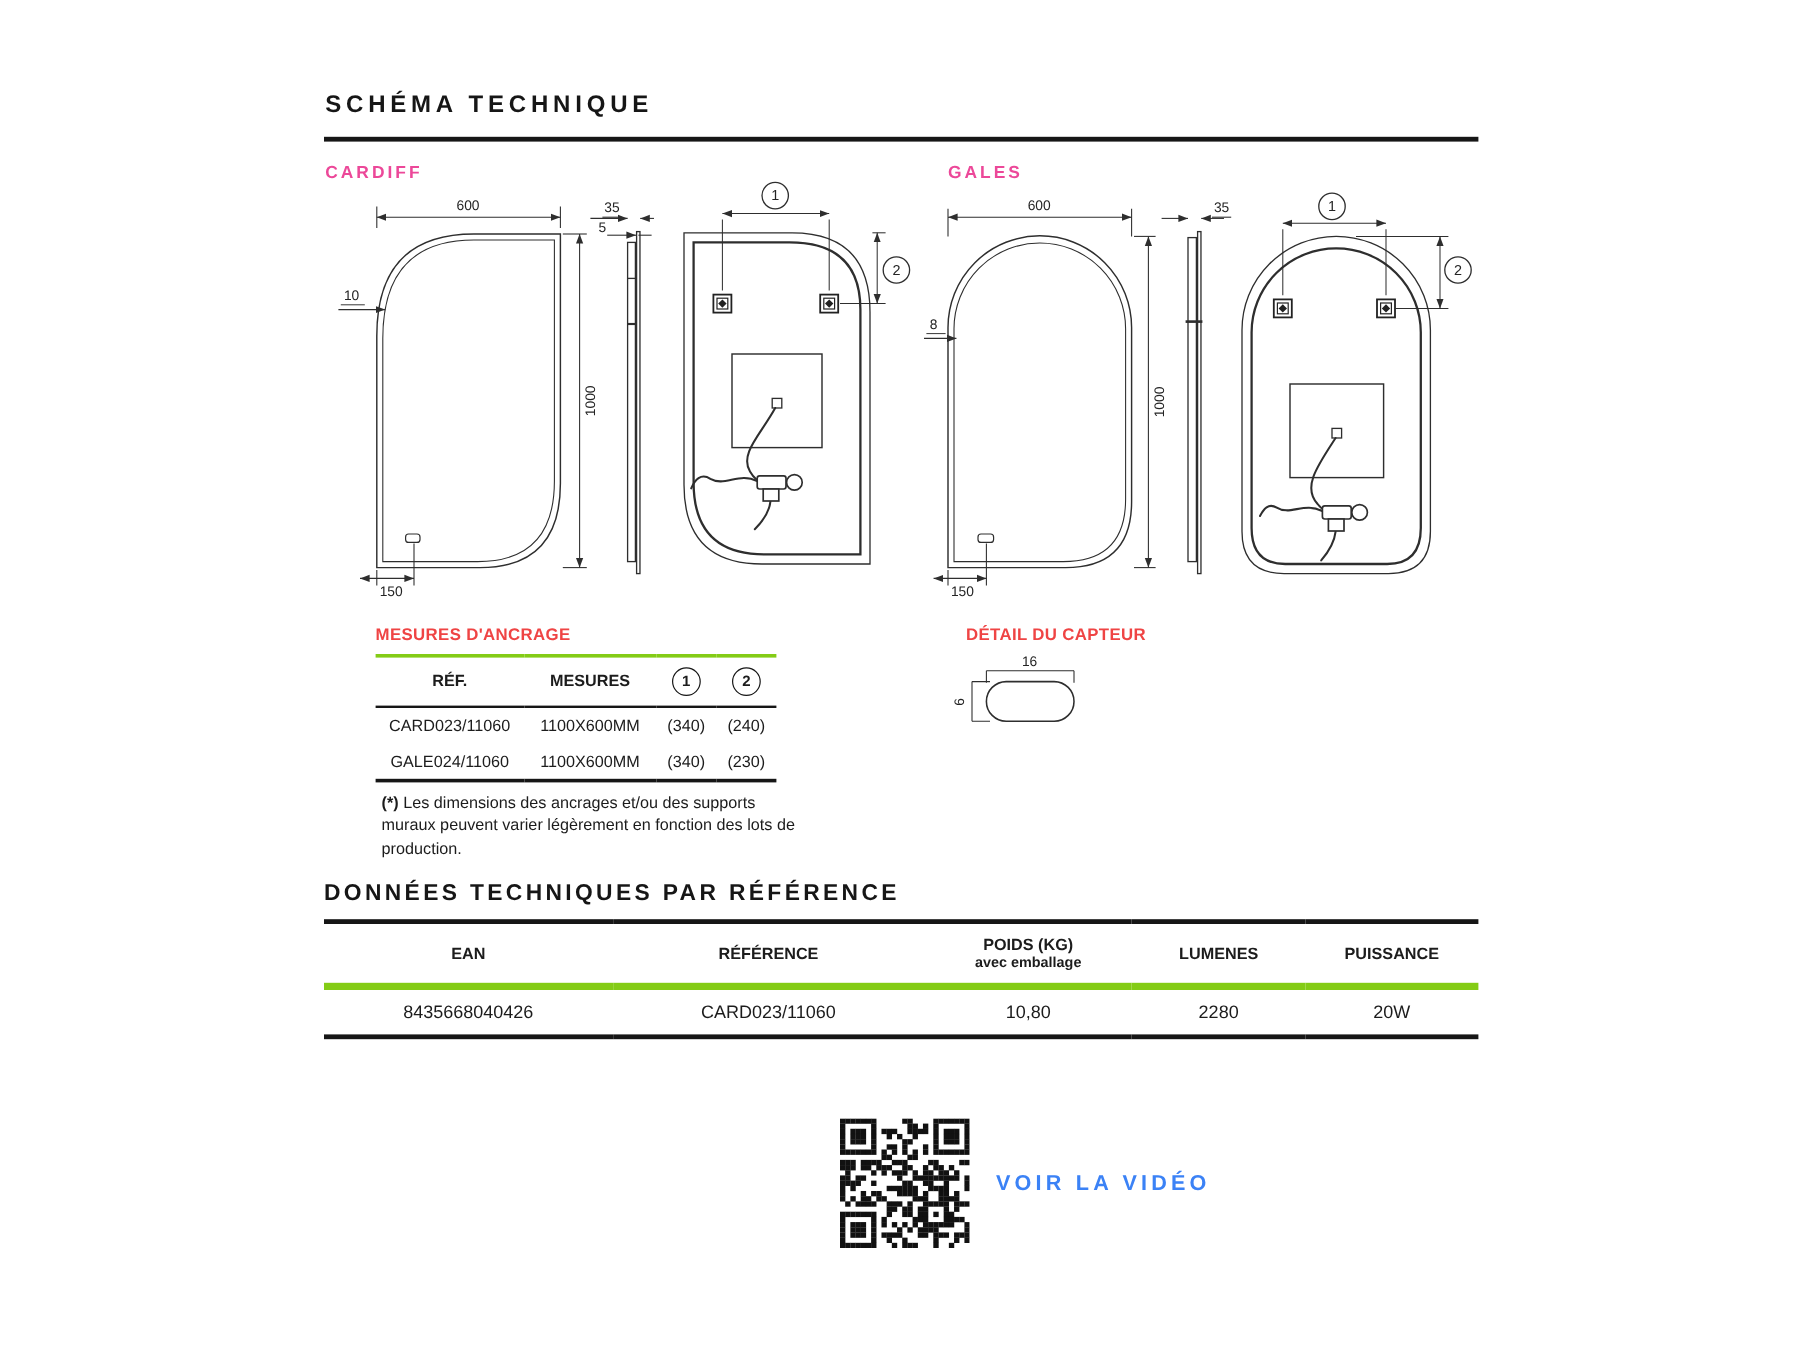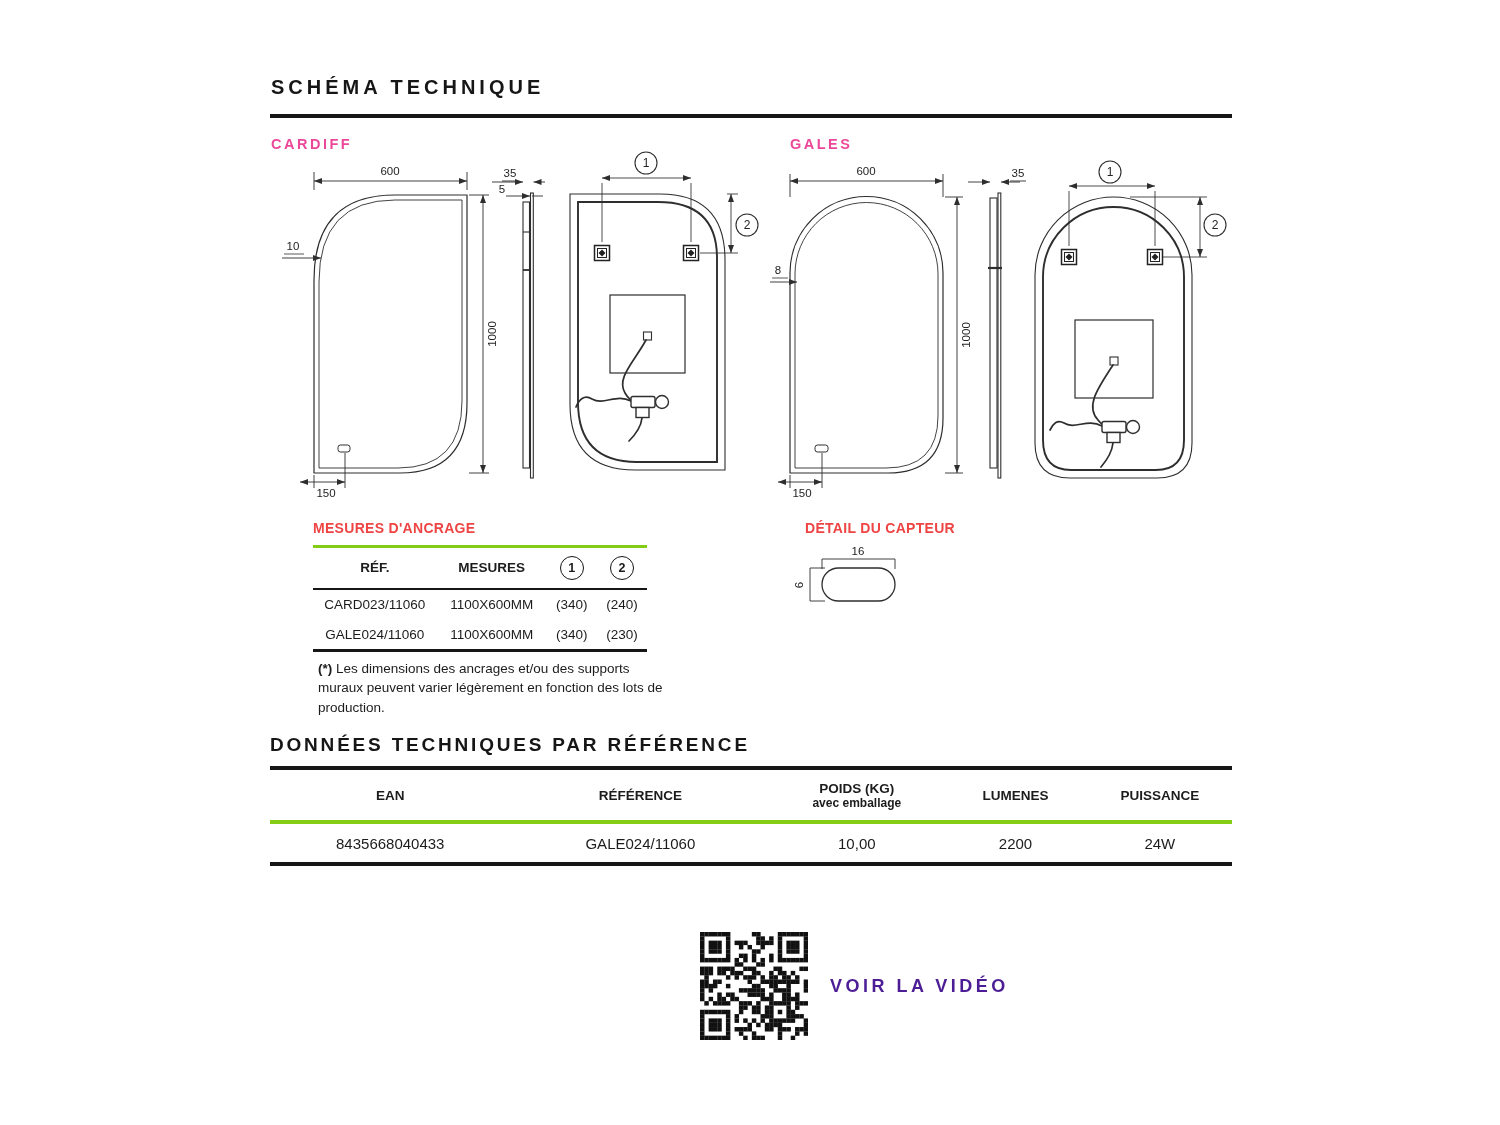--- a/index.html
+++ b/index.html
@@ -23,27 +23,27 @@
   .anchor-table thead tr{border-bottom:2px solid #161616;height:42px;}
   .anchor-table th{font-size:13.5px;font-weight:700;}
   .anchor-table tbody tr{height:31px;}
   .anchor-table td{font-size:13.5px;}
   .circ{display:inline-flex;width:22px;height:22px;border:1.6px solid #161616;border-radius:50%;
         align-items:center;justify-content:center;font-size:12.5px;font-weight:700;}
   .footnote{font-size:13.5px;line-height:1.43;color:#1c1c1c;width:352px;}
   .footnote b{font-weight:700;}
 
   .tech-table{width:962px;border-top:4px solid #161616;border-bottom:4px solid #161616;}
-  .tech-table thead tr{border-bottom:4px solid #84cc16;height:54px;}
+  .tech-table thead tr{border-bottom:6px solid #84cc16;height:54px;}
   .tech-table th{font-size:13.5px;font-weight:700;}
   .tech-table th .sub{font-size:12px;font-weight:700;}
   .tech-table tbody tr{height:42px;}
   .tech-table td{font-size:15px;}
 
-  .video-label{font-weight:700;font-size:18px;letter-spacing:3.5px;color:#4c1d95;}
+  .video-label{font-weight:700;font-size:18px;letter-spacing:3.5px;color:#3b82f6;}
 </style>
 </head>
 <body>
 
 <div class="abs sec-title" style="left:271px;top:76px;">SCHÉMA TECHNIQUE</div>
 <div class="abs rule" style="left:270px;top:114px;width:962px;height:4px;"></div>
 
 <div class="abs model-label" style="left:271px;top:136px;">CARDIFF</div>
 <div class="abs model-label" style="left:790px;top:136px;text-align:center;">GALES</div>
 
@@ -299,25 +299,25 @@
       <th>
         <div>POIDS (KG)</div>
         <div class="sub">avec emballage</div>
       </th>
       <th>LUMENES</th>
       <th>PUISSANCE</th>
     </tr>
   </thead>
   <tbody>
     <tr>
-      <td>8435668040433</td>
-      <td>GALE024/11060</td>
-      <td>10,00</td>
-      <td>2200</td>
-      <td>24W</td>
+      <td>8435668040426</td>
+      <td>CARD023/11060</td>
+      <td>10,80</td>
+      <td>2280</td>
+      <td>20W</td>
     </tr>
   </tbody>
 </table>
 
 <svg class="abs" style="left:700px;top:932px;" width="108" height="108" viewBox="0 0 108 108" id="qr" fill="#111111">
     <rect x="0.00" y="0.00" width="4.47" height="4.47"></rect>
     <rect x="4.32" y="0.00" width="4.47" height="4.47"></rect>
     <rect x="8.64" y="0.00" width="4.47" height="4.47"></rect>
     <rect x="12.96" y="0.00" width="4.47" height="4.47"></rect>
     <rect x="17.28" y="0.00" width="4.47" height="4.47"></rect>

